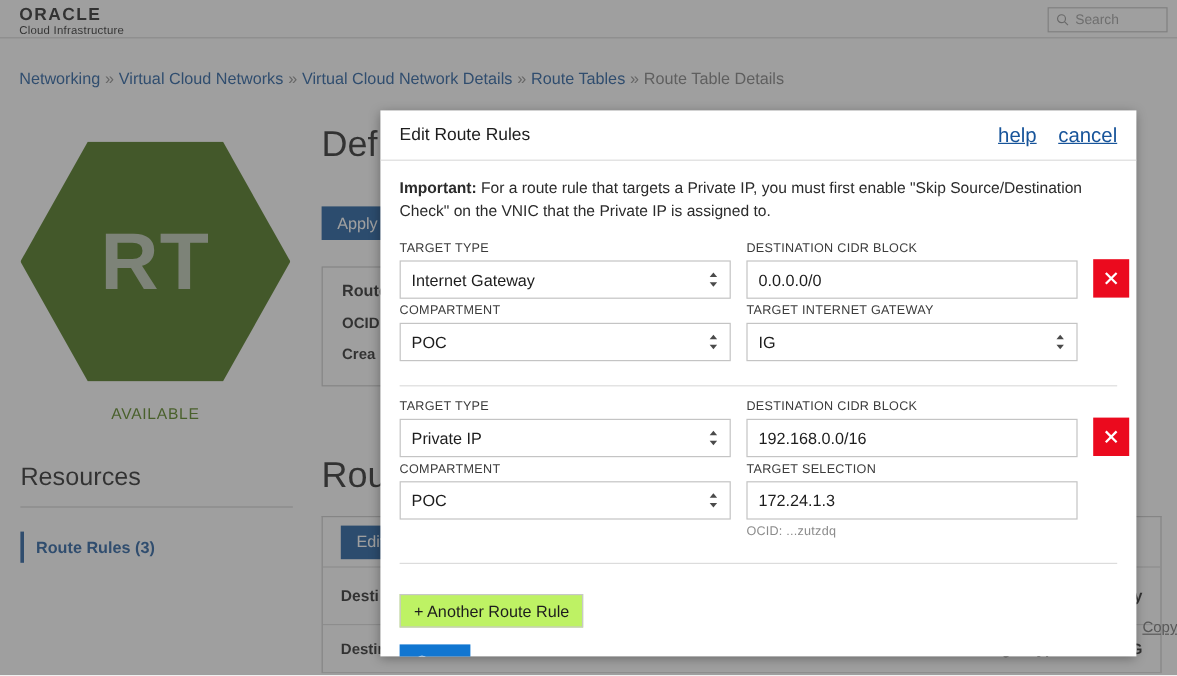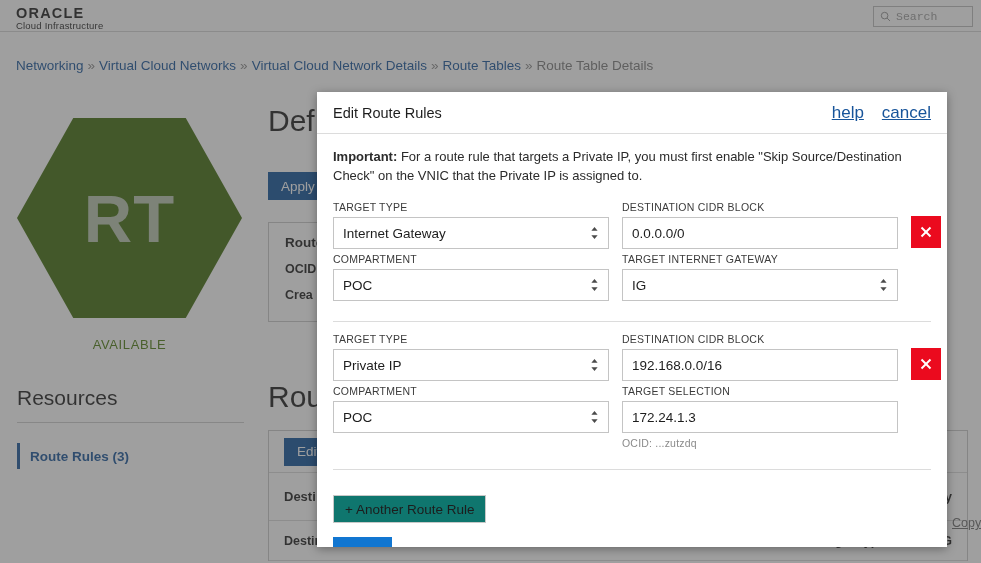--- a/index.html
+++ b/index.html
@@ -74,21 +74,20 @@
     border: 1px solid #bdbdbd;
     background: #fff;
     display: flex; align-items: center;
     padding-left: 6px;
     gap: 5px;
   }
   .search-icon { width: 11px; height: 11px; flex: none; }
   .search-placeholder {
     font-size: 11.5px;
     color: #9a9a9a;
-    font-family: Liberation Mono, monospace;
   }
 
   
   .breadcrumb {
     position: absolute;
     left: 16px; top: 58px;
     font-size: 13.5px;
     color: #666;
     white-space: nowrap;
     text-align: right;
@@ -366,21 +365,21 @@
     color: #8b8b8b;
     margin-top: 4px;
     display: block;
     letter-spacing: .2px;
   }
   .spacer-cell { }
 
   .add-rule-btn {
     margin-top: 14px;
     height: 28px;
-    background: #0f766e;
+    background: #bef264;
     border: 1px solid #c8c8c8;
     font-size: 13.5px;
     color: #1d1d1d;
     padding: 0 11px;
     font-family: "Liberation Sans", sans-serif;
   }
   .save-btn {
     margin-top: 14px;
     height: 28px;
     background: #1176d1;

